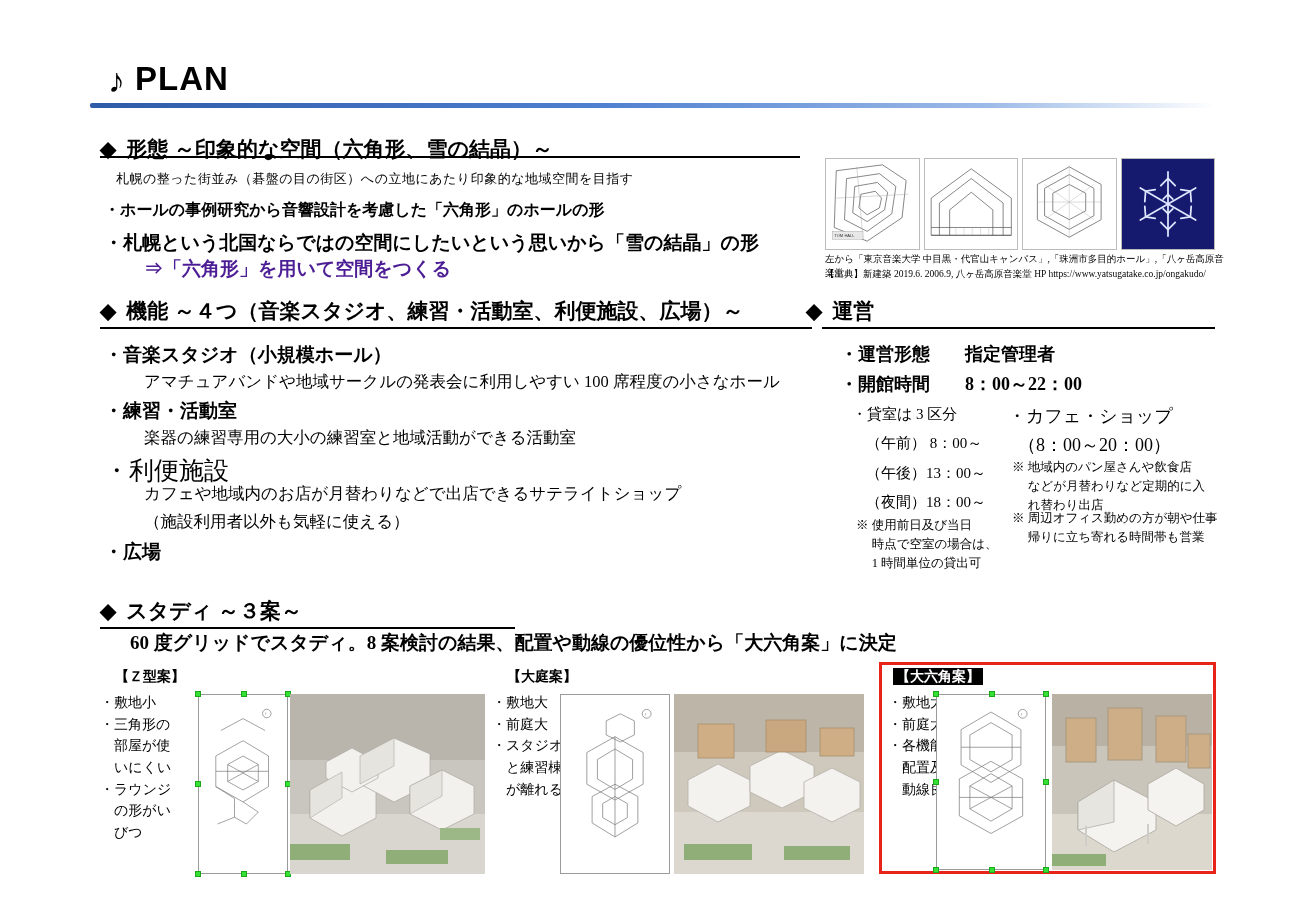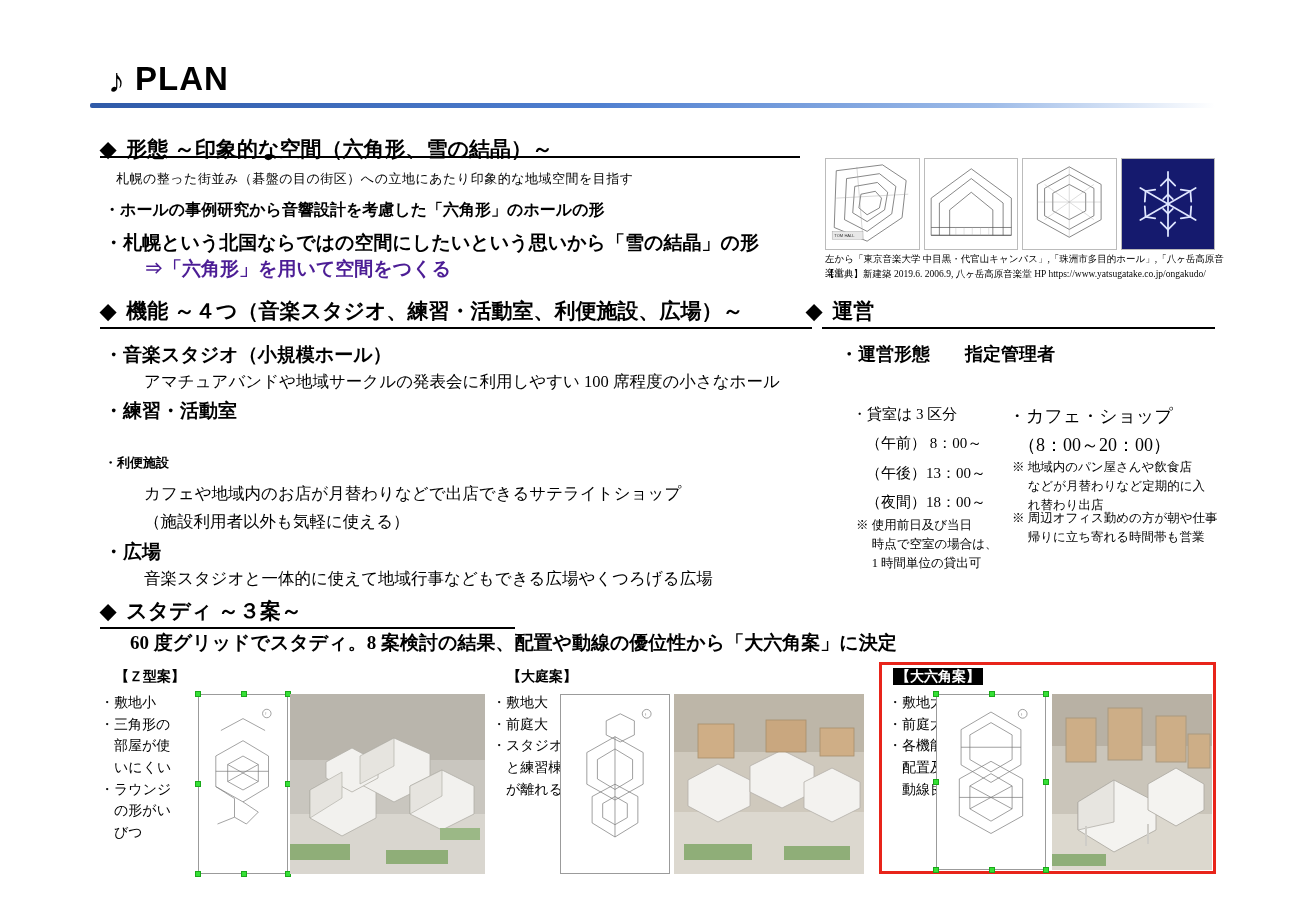--- a/index.html
+++ b/index.html
@@ -55,21 +55,21 @@
 
   
   .snow { background:#151a6e; }
   .snow svg { position:absolute; left:50%; top:50%; transform:translate(-50%,-50%); }
 
   
   .f1  { left:104px; top:342px; font-size:19px; font-weight:bold; }
   .f1s { left:144px; top:371px; font-size:16.5px; }
   .f2  { left:104px; top:398px; font-size:19px; font-weight:bold; }
   .f2s { left:144px; top:427px; font-size:16.5px; }
-  .f3  { left:104px; top:454px; font-size:13px; font-weight:bold; }
+  .f3  { left:104px; top:454px; font-size:25px; font-weight:normal; }
   .f3s { left:144px; top:483px; font-size:16.5px; }
   .f3s2{ left:144px; top:511px; font-size:16.5px; }
   .f4  { left:104px; top:539px; font-size:19px; font-weight:bold; }
   .f4s { left:144px; top:568px; font-size:16.5px; }
 
   
   .o1 { left:840px; top:342px; font-size:18px; font-weight:bold; }
   .o2 { left:840px; top:372px; font-size:18px; font-weight:bold; }
   .o-l { position:absolute; left:852px; font-size:15px; line-height:1.65; }
   .o-r { position:absolute; left:1008px; font-size:18px; line-height:1.65; }
@@ -208,35 +208,40 @@
   <div class="ref-cap" style="top:268px">【出典】新建築 2019.6. 2006.9, 八ヶ岳高原音楽堂 HP https://www.yatsugatake.co.jp/ongakudo/</div>
 
   <div class="sec sec-func">
     <span class="dia">◆</span><span>機能 ～４つ（音楽スタジオ、練習・活動室、利便施設、広場）～</span>
   </div>
   <div class="sec-rule rule-func"></div>
 
   <div class="t f1">・音楽スタジオ（小規模ホール）</div>
   <div class="t f1s">アマチュアバンドや地域サークルの発表会に利用しやすい 100 席程度の小さなホール</div>
   <div class="t f2">・練習・活動室</div>
+  <div class="t f2s">楽器の練習専用の大小の練習室と地域活動ができる活動室</div>
   <div class="t f3">・利便施設</div>
   <div class="t f3s">カフェや地域内のお店が月替わりなどで出店できるサテライトショップ</div>
   <div class="t f3s2">（施設利用者以外も気軽に使える）</div>
   <div class="t f4">・広場</div>
-  <div class="t f4s">音楽スタジオと一体的に使えて地域行事などもできる広場やくつろげる広場</div>
 
   <div class="sec sec-ops">
     <span class="dia">◆</span><span>運営</span>
   </div>
   <div class="sec-rule rule-ops"></div>
 
   <div class="t o1">
     <span>・運営形態</span>
     <span style="display:inline-block;width:26px"></span>
     <span>指定管理者</span>
+  </div>
+  <div class="t o2">
+    <span>・開館時間</span>
+    <span style="display:inline-block;width:26px"></span>
+    <span>8：00～22：00</span>
   </div>
 
   <div class="o-l" style="top:402px">・貸室は 3 区分</div>
   <div class="o-l" style="top:431px;left:866px">（午前） 8：00～</div>
   <div class="o-l" style="top:461px;left:866px">（午後）13：00～</div>
   <div class="o-l" style="top:490px;left:866px">（夜間）18：00～</div>
   <div class="o-l o-note" style="top:516px;left:856px;white-space:pre">※ 使用前日及び当日
 　 時点で空室の場合は、
 　 1 時間単位の貸出可</div>
 

